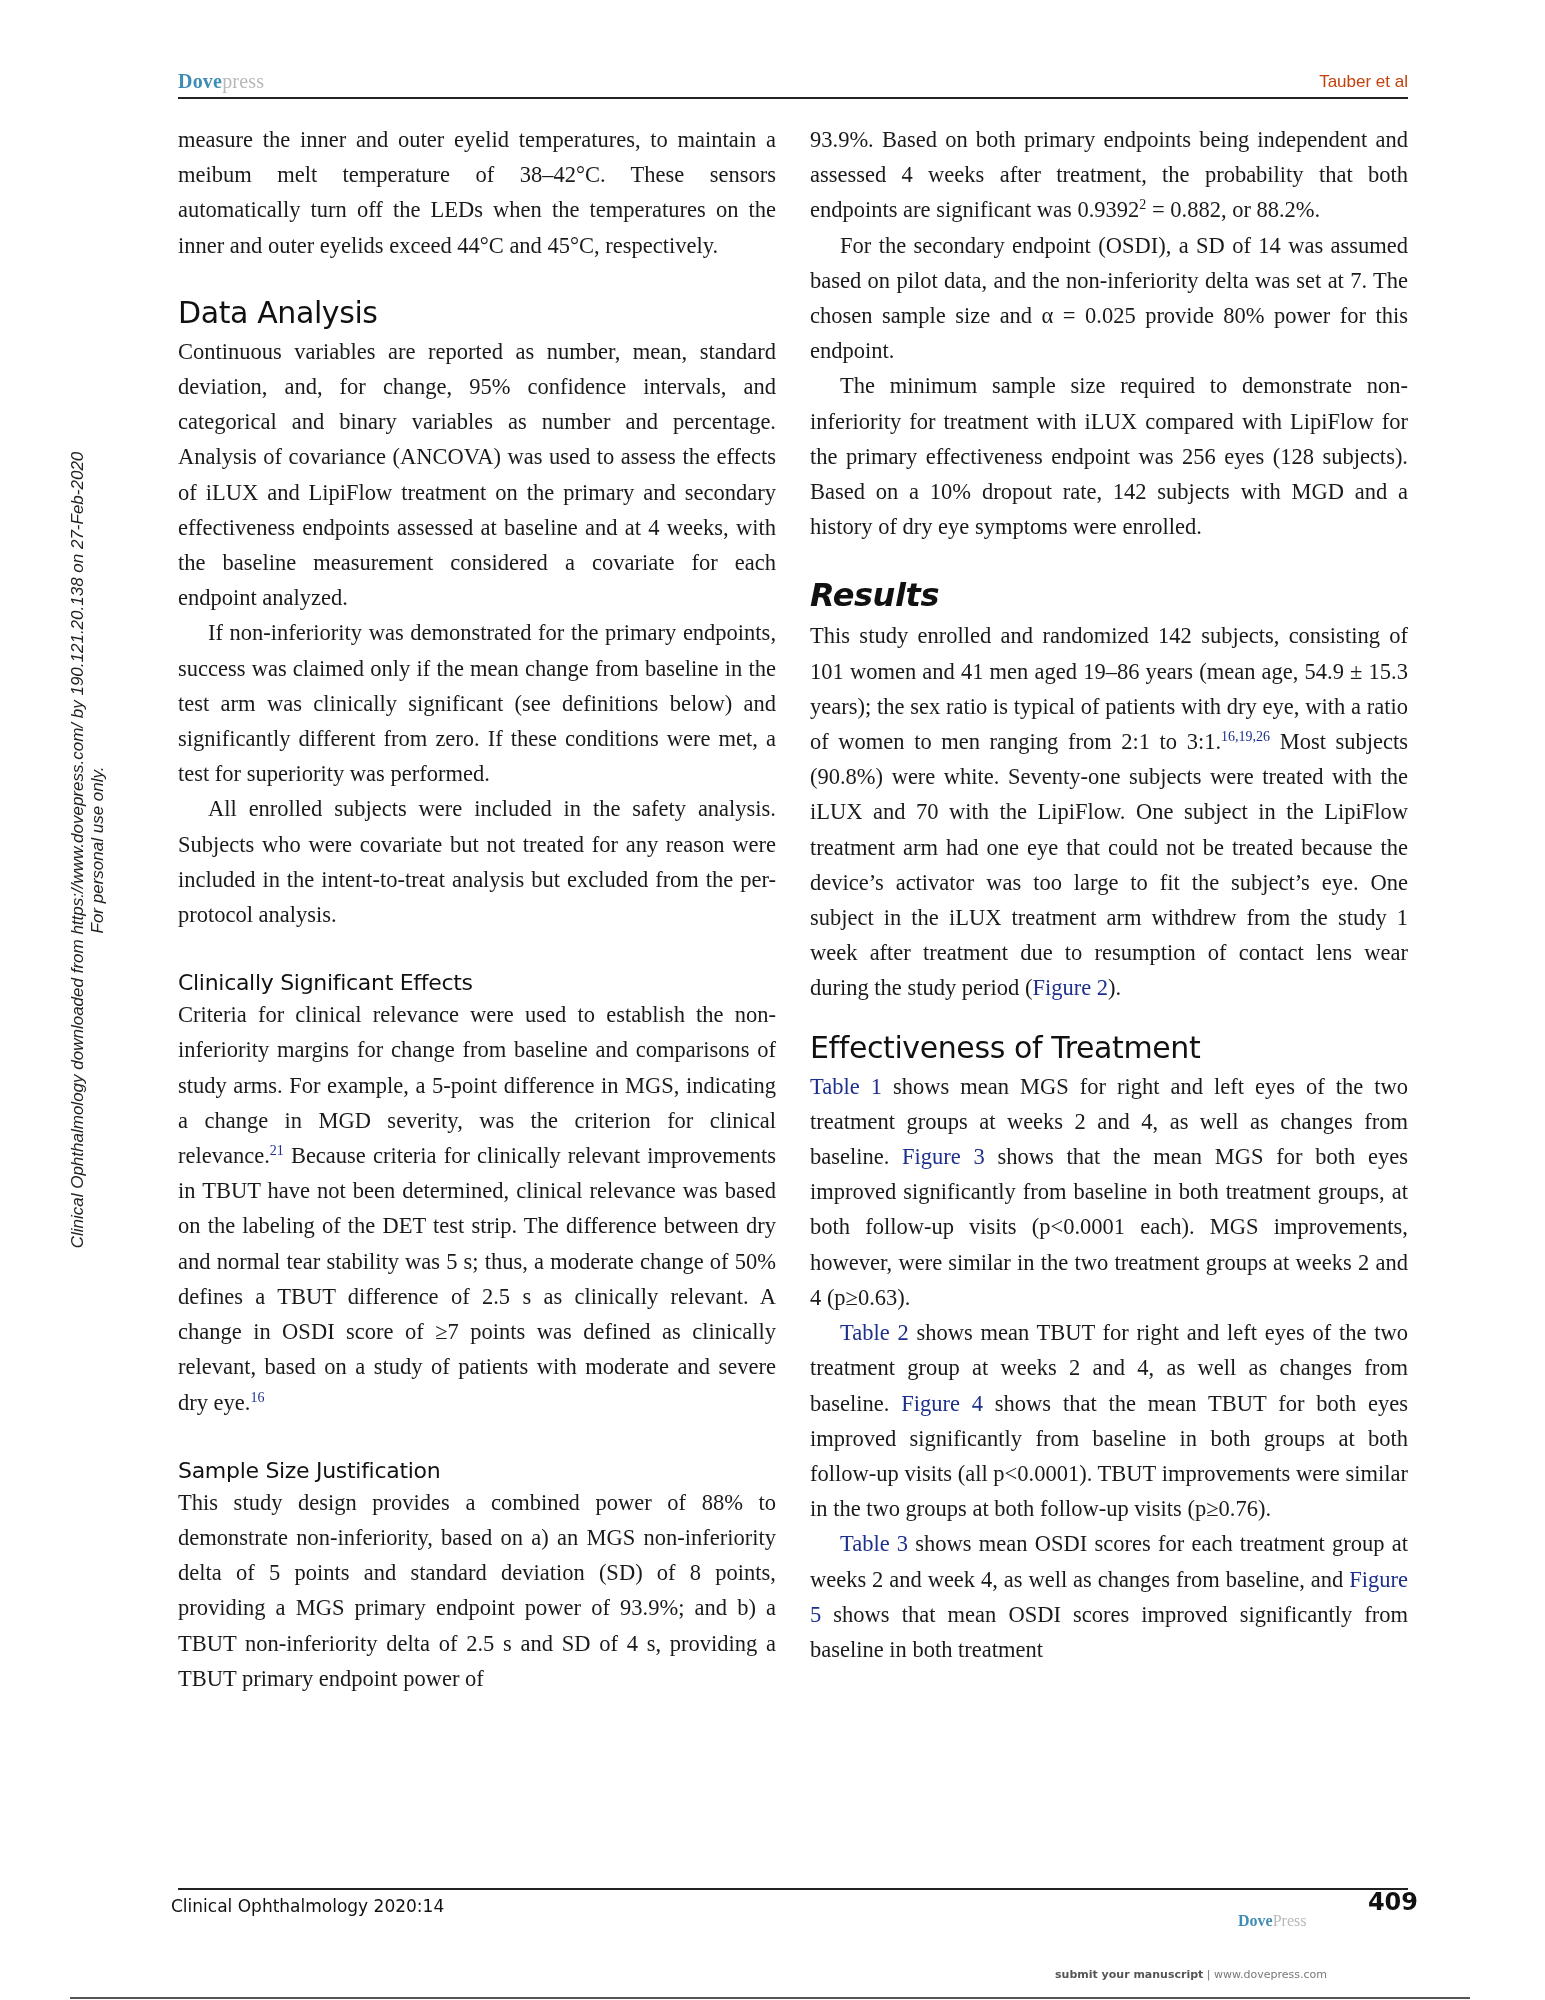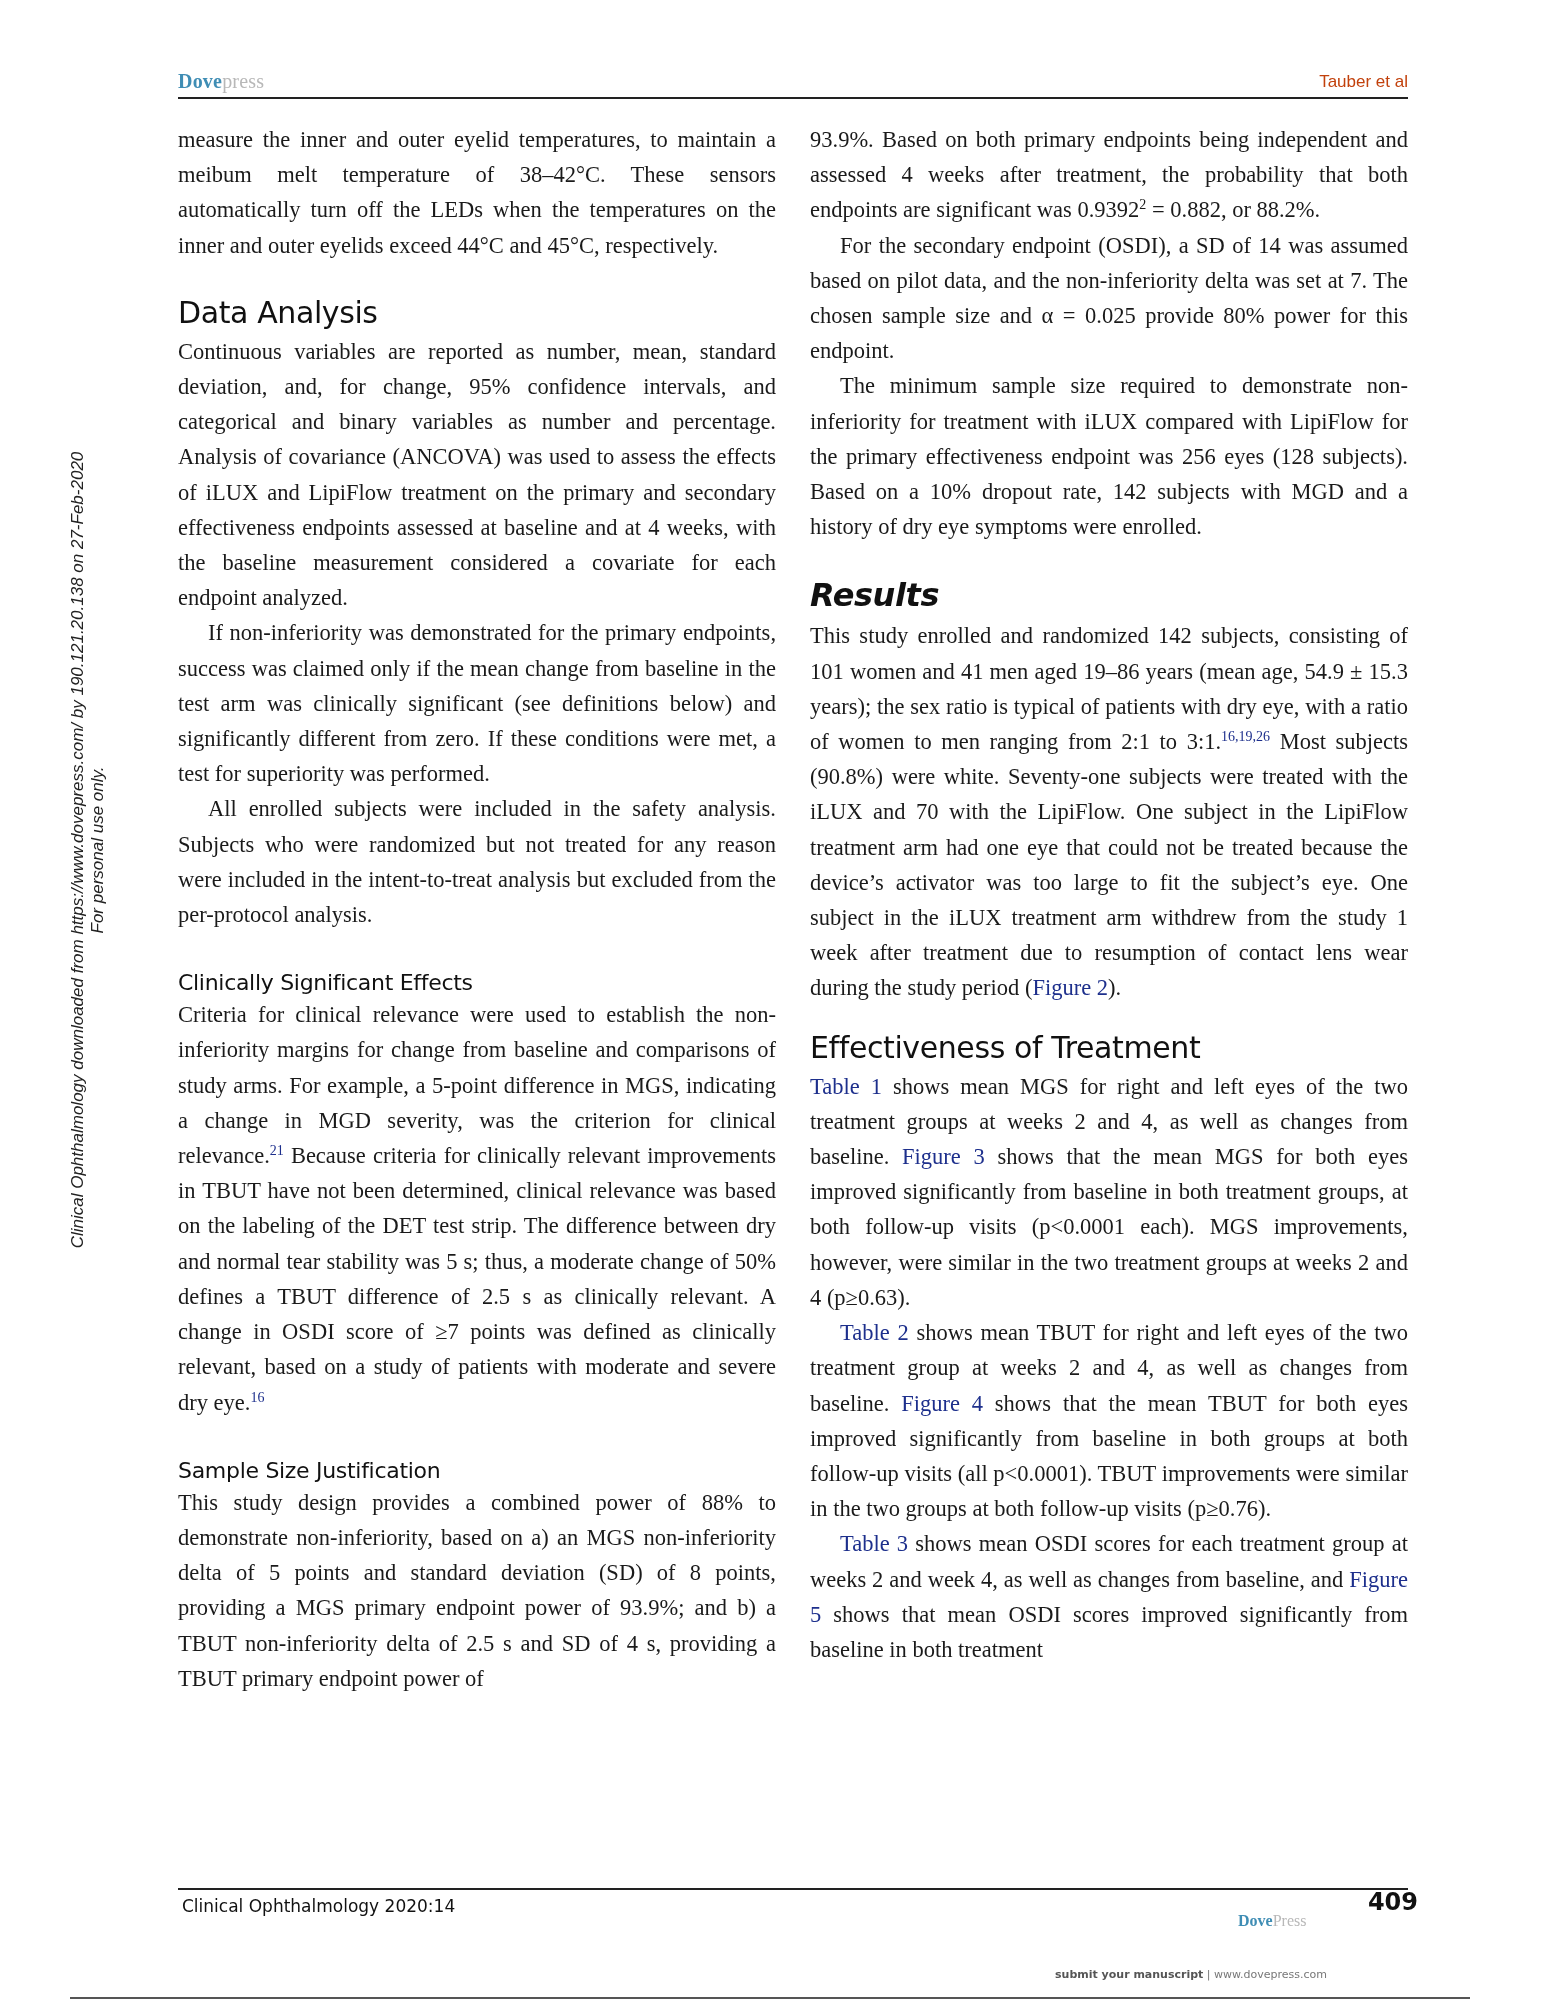--- a/index.html
+++ b/index.html
@@ -22,21 +22,21 @@
   .link { color: #1d2f8c; }
 
   h2.sec { font-family: "DejaVu Sans", sans-serif; font-weight: normal; font-size: 30px; margin: 0; color: #111; letter-spacing: -0.4px; }
   h2.sec.bold { font-weight: bold; font-size: 32px; font-style: italic; }
   h3.sub { font-family: "DejaVu Sans", sans-serif; font-weight: normal; font-size: 22px; margin: 0; color: #111; letter-spacing: -0.3px; }
 
   .side-note { position: absolute; left: 58px; top: 400px; width: 60px; height: 900px; }
   .side-note .rot { position: absolute; left: 50%; top: 50%; transform: translate(-50%, -50%) rotate(-90deg); white-space: nowrap; text-align: center; font-family: "Liberation Sans", sans-serif; font-style: italic; font-size: 17px; line-height: 20px; color: #222; }
 
   .rule-bottom { position: absolute; left: 178px; top: 1888px; width: 1230px; height: 2px; background: #222; }
-  .footer-journal { position: absolute; left: 182px; top: 1896px; font-family: "DejaVu Sans", sans-serif; font-size: 17px; color: #111; }
+  .footer-journal { position: absolute; left: 171px; top: 1896px; font-family: "DejaVu Sans", sans-serif; font-size: 17px; color: #111; }
   .footer-submit { position: absolute; left: 1055px; top: 1968px; font-family: "DejaVu Sans", sans-serif; font-size: 11px; color: #777; }
   .footer-submit b { color: #555; }
   .footer-page { position: absolute; right: 127px; top: 1888px; font-family: "DejaVu Sans", sans-serif; font-weight: bold; font-size: 24px; color: #111; }
   .footer-logo { position: absolute; left: 1238px; top: 1912px; font-family: "Liberation Serif", serif; font-size: 16px; font-weight: bold; }
   .footer-logo .dove { color: #3f8db4; }
   .footer-logo .press { color: #b8b8b8; font-weight: normal; }
   .page-edge { position: absolute; left: 70px; top: 1997px; width: 1400px; height: 2px; background: #555; }
 </style>
 </head>
 <body>
@@ -55,21 +55,21 @@
     <div>For personal use only.</div>
   </div>
 </div>
 
 <div class="col col-left">
   <p class="body">measure the inner and outer eyelid temperatures, to maintain a meibum melt temperature of 38–42°C. These sensors automatically turn off the LEDs when the temperatures on the inner and outer eyelids exceed 44°C and 45°C, respectively.</p>
 
   <h2 class="sec" style="margin-top:32px;">Data Analysis</h2>
   <p class="body" style="margin-top:4px;">Continuous variables are reported as number, mean, standard deviation, and, for change, 95% confidence intervals, and categorical and binary variables as number and percentage. Analysis of covariance (ANCOVA) was used to assess the effects of iLUX and LipiFlow treatment on the primary and secondary effectiveness endpoints assessed at baseline and at 4 weeks, with the baseline measurement considered a covariate for each endpoint analyzed.</p>
   <p class="body indent">If non-inferiority was demonstrated for the primary endpoints, success was claimed only if the mean change from baseline in the test arm was clinically significant (see definitions below) and significantly different from zero. If these conditions were met, a test for superiority was performed.</p>
-  <p class="body indent">All enrolled subjects were included in the safety analysis. Subjects who were randomized but not treated for any reason were included in the intent-to-treat analysis but excluded from the per-protocol analysis.</p>
+  <p class="body indent">All enrolled subjects were included in the safety analysis. Subjects who were covariate but not treated for any reason were included in the intent-to-treat analysis but excluded from the per-protocol analysis.</p>
 
   <h3 class="sub" style="margin-top:38px;">Clinically Significant Effects</h3>
   <p class="body" style="margin-top:2px;"><span>Criteria for clinical relevance were used to establish the non-inferiority margins for change from baseline and comparisons of study arms. For example, a 5-point difference in MGS, indicating a change in MGD severity, was the criterion for clinical relevance.</span><span class="sup">21</span><span> Because criteria for clinically relevant improvements in TBUT have not been determined, clinical relevance was based on the labeling of the DET test strip. The difference between dry and normal tear stability was 5 s; thus, a moderate change of 50% defines a TBUT difference of 2.5 s as clinically relevant. A change in OSDI score of ≥7 points was defined as clinically relevant, based on a study of patients with moderate and severe dry eye.</span><span class="sup">16</span></p>
 
   <h3 class="sub" style="margin-top:38px;">Sample Size Justification</h3>
   <p class="body" style="margin-top:2px;">This study design provides a combined power of 88% to demonstrate non-inferiority, based on a) an MGS non-inferiority delta of 5 points and standard deviation (SD) of 8 points, providing a MGS primary endpoint power of 93.9%; and b) a TBUT non-inferiority delta of 2.5 s and SD of 4 s, providing a TBUT primary endpoint power of</p>
 </div>
 
 <div class="col col-right">
   <p class="body"><span>93.9%. Based on both primary endpoints being independent and assessed 4 weeks after treatment, the probability that both endpoints are significant was 0.9392</span><span class="sup" style="color:#1a1a1a;">2</span><span> = 0.882, or 88.2%.</span></p>

